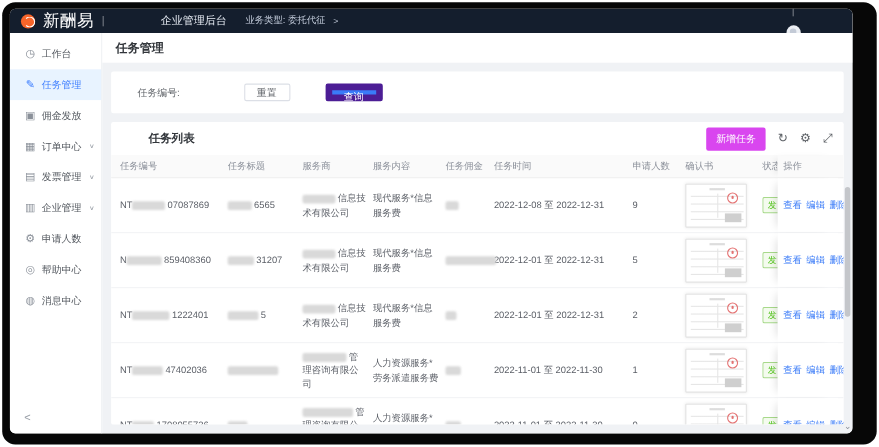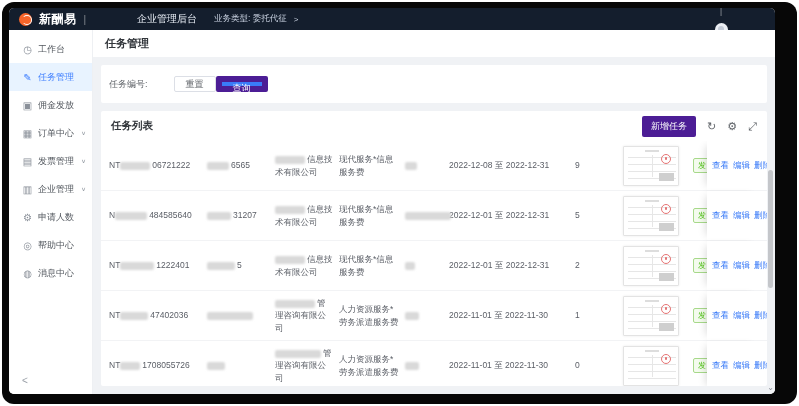--- a/index.html
+++ b/index.html
@@ -4,21 +4,21 @@
 <style>
   * { margin:0; padding:0; box-sizing:border-box; }
   html,body { width:799px; height:406px; background:#fff; font-family:"Liberation Sans", sans-serif; overflow:hidden; }
   .frame { position:absolute; left:2px; top:2px; width:795px; height:402px; background:#070707; border-radius:12px; }
   .window { position:absolute; left:9px; top:8px; width:766px; height:386px; background:#fff; border-radius:5px; overflow:hidden; display:flex; flex-direction:column; }
 
   
   .topbar { height:22px; background:#141e2d; display:flex; align-items:center; padding:0 10px; gap:7px; color:#fff; font-size:10px; flex:none; }
   .logo { width:13px; height:13px; border-radius:50%; background:#f7652a; position:relative; flex:none; }
   .logo::after { content:''; position:absolute; left:2.5px; top:2.5px; width:8px; height:8px; border:1.6px solid #fff; border-left-color:transparent; border-radius:50%; }
-  .brand { font-weight:bold; font-size:12px; letter-spacing:.5px; }
+  .brand { font-weight:normal; font-size:15px; letter-spacing:.5px; }
   .tb-div { color:rgba(255,255,255,.45); font-weight:200; }
   .tb-sub { font-size:10px; color:#e8edf5;margin-left:44px; }
   .tb-biz { margin-left:10px; font-size:8.5px; color:#c7d0df; }
   .tb-chev { font-size:8px; color:#c7d0df; }
   .tb-right { margin-left:auto; display:flex; align-items:center; gap:7px;flex-direction:column; }
   .bell { position:relative; width:9px; height:8px; background:#fff; border-radius:50% 50% 15% 15%; }
   .bell::after { content:''; position:absolute; left:2.5px; bottom:-2.5px; width:4px; height:2px; background:#fff; border-radius:50%; }
   .redact-dark { display:inline-block; height:9px; border-radius:2px; background:#55617a; filter:blur(1.3px); vertical-align:middle; }
   .avatar { width:13px; height:13px; border-radius:50%; background:#eceff4; position:relative; }
   .avatar::after { content:''; position:absolute; left:3.5px; top:2.5px; width:6px; height:6px; border-radius:50%; background:#c3cad6; }
@@ -30,33 +30,33 @@
   .side-item .s-icon { font-size:10px; color:#8a9099; width:11px; text-align:center; }
   .side-item.active { background:#e8f3ff; color:#3d7eff; }
   .side-item.active .s-icon { color:#3d7eff; }
   .s-chev { margin-left:auto; color:#9aa0a8; font-size:7px; transform:scaleY(.8); }
   .collapse { position:absolute; bottom:8px; left:13px; color:#9aa0a8; font-size:10px; cursor:pointer; }
 
   .main { flex:1; background:#f0f2f5; display:flex; flex-direction:column; min-width:0; position:relative; }
   .titlebar { height:27px; background:#fff; display:flex; align-items:center; padding-left:12px; font-size:11px; font-weight:bold; color:#32363b; flex:none; }
 
   .card { background:#fff; border-radius:2px; }
-  .search-card { margin:8px 8px 0; height:38px; display:flex; align-items:center; padding:0 8px; flex:none; }
+  .search-card { margin:8px 8px 0; height:38px; display:flex; align-items:center; padding:0 24px; flex:none;gap:32px; }
   .search-label { font-size:9px; color:#5f6368; margin-right:6px; }
   .search-input { width:180px; height:22px; border:1px solid #dcdfe6; border-radius:2px; font-size:9px; padding:0 6px; color:#333; outline:none; font-family:"Liberation Sans",sans-serif; }
   .search-input::placeholder { color:#c0c4cc; }
   .btn { height:16px; font-size:9px; border-radius:2px; cursor:pointer; font-family:"Liberation Sans",sans-serif; }
   .btn-plain { background:#fff; border:1px solid #dcdfe6; color:#5f6368; padding:0 11px; margin-left:20px; }
   .btn-primary { background:#3a7bf8; border:6px solid #4c1d95; color:#fff; padding:0 11px; }
 
   .table-card { margin:8px; flex:1; display:flex; flex-direction:column; overflow:hidden; }
-  .list-head { height:30px; display:flex; align-items:center; padding:0 10px; flex:none; }
+  .list-head { height:30px; display:flex; align-items:center; padding:0 10px; flex:none;margin-left:24px; }
   .list-title { font-size:10.5px; font-weight:bold; color:#32363b; }
   .list-tools { margin-left:auto; display:flex; align-items:center; gap:11px; }
-  .btn-add { background:#4c1d95; border:none; color:#fff; font-size:9px; padding:0 9px; height:21px; border-radius:2px; cursor:pointer; font-family:"Liberation Sans",sans-serif; }
+  .btn-add { background:#d946ef; border:none; color:#fff; font-size:9px; padding:0 9px; height:21px; border-radius:2px; cursor:pointer; font-family:"Liberation Sans",sans-serif; }
   .tool-ic { font-size:11px; color:#5f6368; cursor:pointer; line-height:1; }
 
   
   .thead { display:flex; align-items:center; height:21px; background:#fafafa; border-bottom:1px solid #f0f0f0; padding-left:8px; flex:none; }
   .tbody { flex:1; overflow:hidden; }
   .trow { display:flex; align-items:center; height:50px; border-bottom:1px solid #f2f3f5; padding-left:8px; }
   .cell { padding-right:6px; font-size:8.5px; color:#5a5e66; line-height:1.45; flex:none; }
   .thead .cell { color:#8a8f99; font-size:8.5px; white-space:nowrap; overflow:hidden; }
   .c0{width:98px} .c1{width:68px} .c2{width:64px} .c3{width:66px} .c4{width:44px}
   .c5{width:126px; white-space:nowrap;} .c6{width:48px} .c7{width:70px} .c8{width:14px; overflow:hidden;}
@@ -165,44 +165,56 @@
       <div class="card table-card">
         <div class="list-head">
           <span class="list-title">任务列表</span>
           <span class="list-tools">
             <button class="btn-add">新增任务</button>
             <span class="tool-ic">↻</span>
             <span class="tool-ic">⚙</span>
             <span class="tool-ic">⤢</span>
           </span>
         </div>
+        <div class="thead">
+            <div class="cell c0">任务编号</div>
+            <div class="cell c1">任务标题</div>
+            <div class="cell c2">服务商</div>
+            <div class="cell c3">服务内容</div>
+            <div class="cell c4">任务佣金</div>
+            <div class="cell c5">任务时间</div>
+            <div class="cell c6">申请人数</div>
+            <div class="cell c7">确认书</div>
+            <div class="cell c8">状态</div>
+            <div class="cell cop">操作</div>
+          </div>
         <div class="tbody">
             <div class="trow">
-              <div class="cell c0"><span>NT</span><span class="redact" style="width: 30px;"></span><span>06721222</span></div>
+              <div class="cell c0"><span>NT</span><span class="redact" style="width: 30px;"></span><span>07087869</span></div>
               <div class="cell c1"><span class="redact" style="width: 22px;"></span><span>6565</span></div>
               <div class="cell c2"><span class="redact" style="width: 30px;"></span><span>信息技术有限公司</span></div>
               <div class="cell c3">现代服务*信息服务费</div>
               <div class="cell c4"><span class="redact" style="width: 12px;"></span></div>
               <div class="cell c5">2022-12-08 至 2022-12-31</div>
               <div class="cell c6">9</div>
               <div class="cell c7">
                 <div class="thumb">
                   <span class="t-stamp"></span>
                   <span class="t-block"></span>
                 </div>
               </div>
               <div class="cell c8"><span class="badge">发</span></div>
               <div class="cell cop">
                 <span class="act">查看</span>
                 <span class="act">编辑</span>
                 <span class="act">删除</span>
               </div>
             </div>
             <div class="trow">
-              <div class="cell c0"><span>N</span><span class="redact" style="width: 32px;"></span><span>484585640</span></div>
+              <div class="cell c0"><span>N</span><span class="redact" style="width: 32px;"></span><span>859408360</span></div>
               <div class="cell c1"><span class="redact" style="width: 24px;"></span><span>31207</span></div>
               <div class="cell c2"><span class="redact" style="width: 30px;"></span><span>信息技术有限公司</span></div>
               <div class="cell c3">现代服务*信息服务费</div>
               <div class="cell c4"><span class="redact" style="width: 46px;"></span></div>
               <div class="cell c5">2022-12-01 至 2022-12-31</div>
               <div class="cell c6">5</div>
               <div class="cell c7">
                 <div class="thumb">
                   <span class="t-stamp"></span>
                   <span class="t-block"></span>

